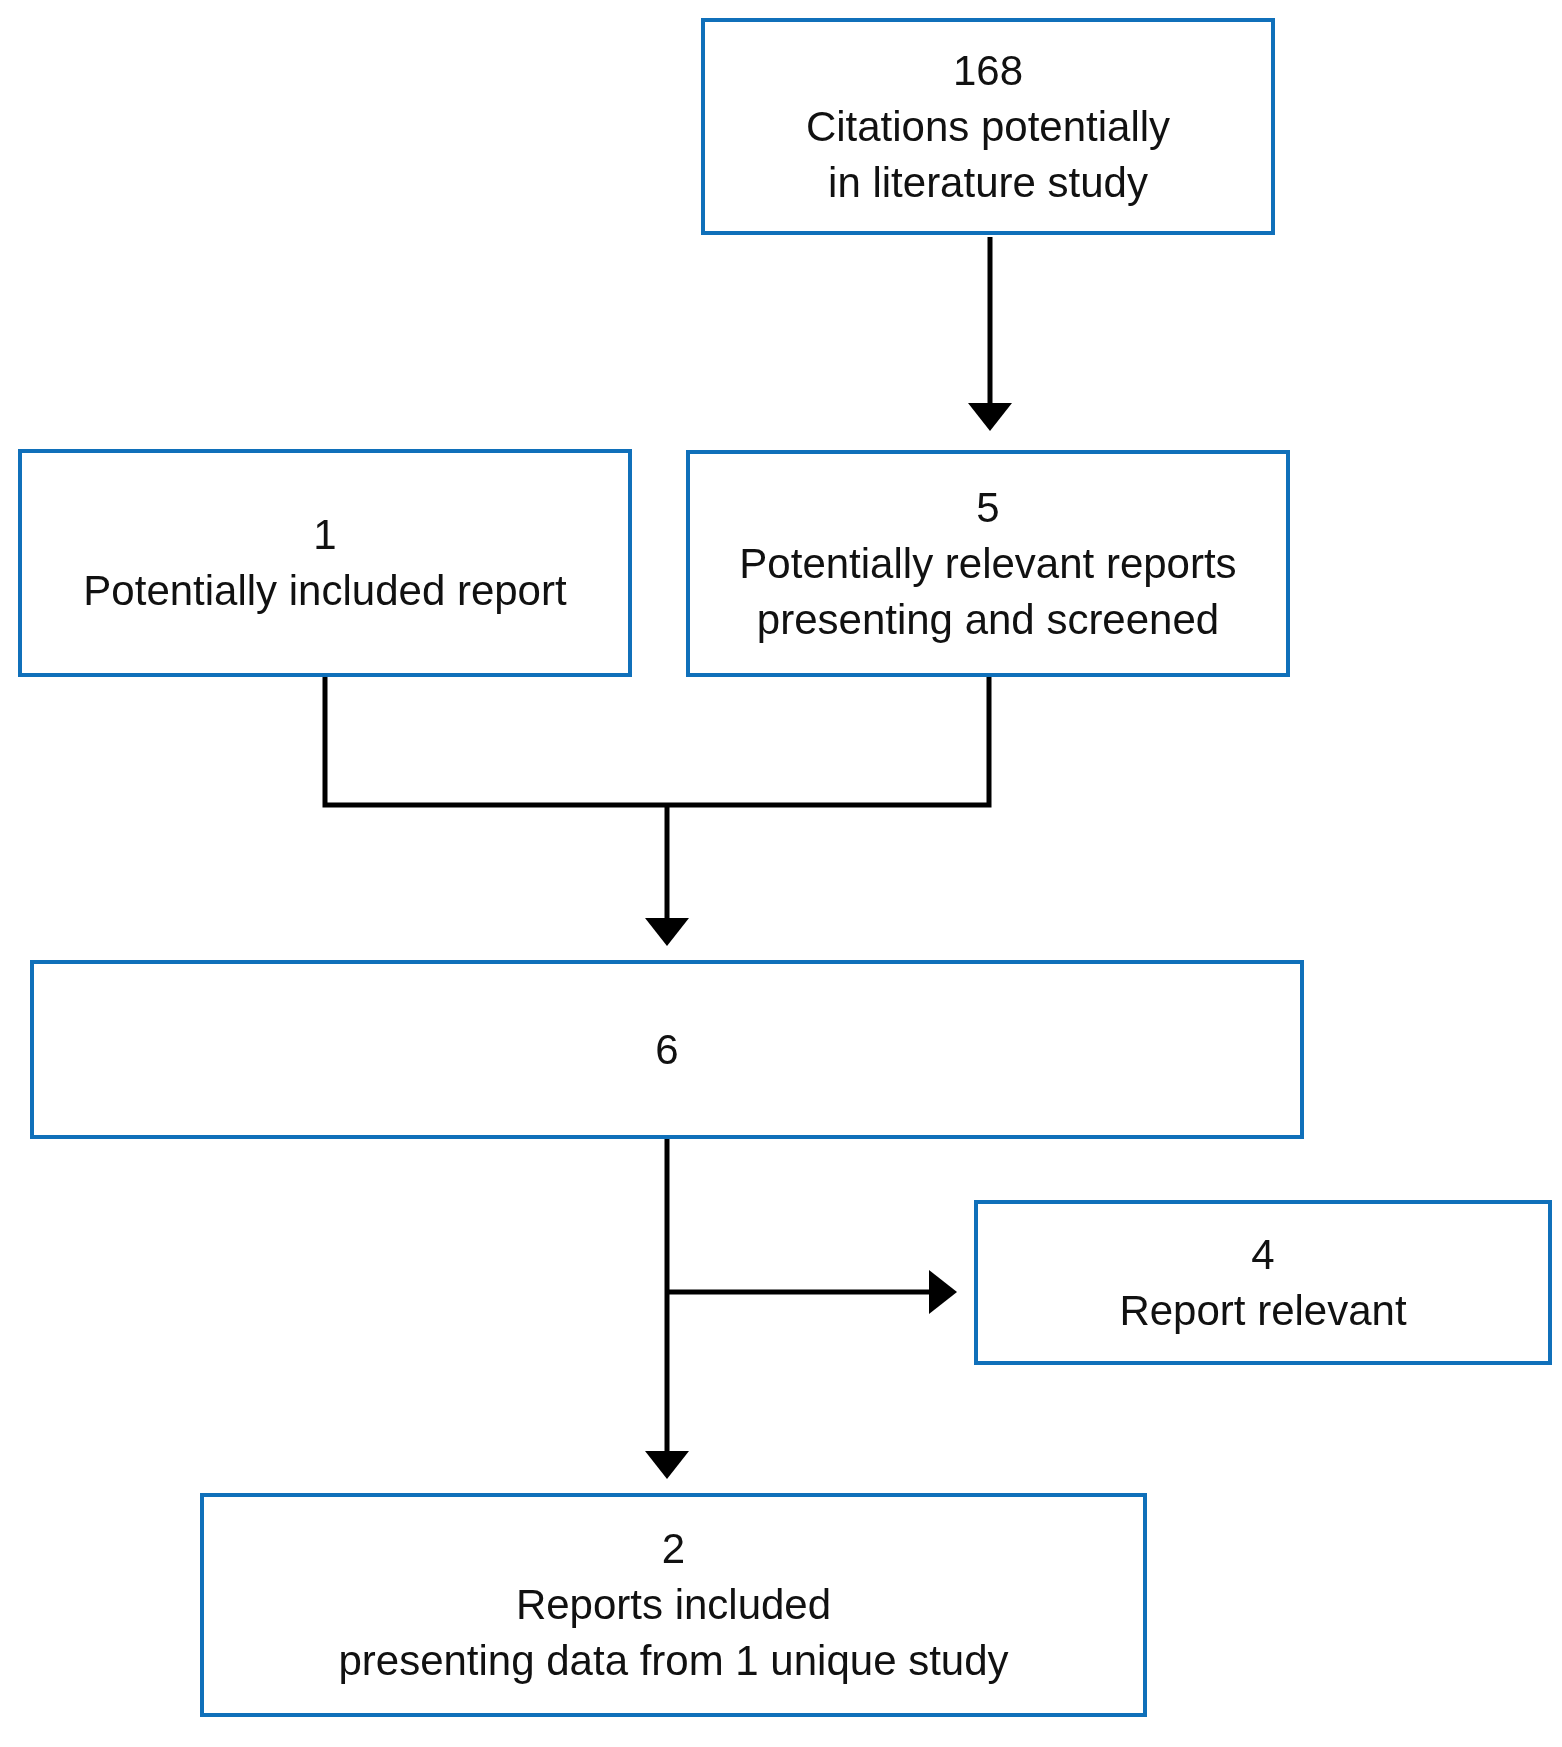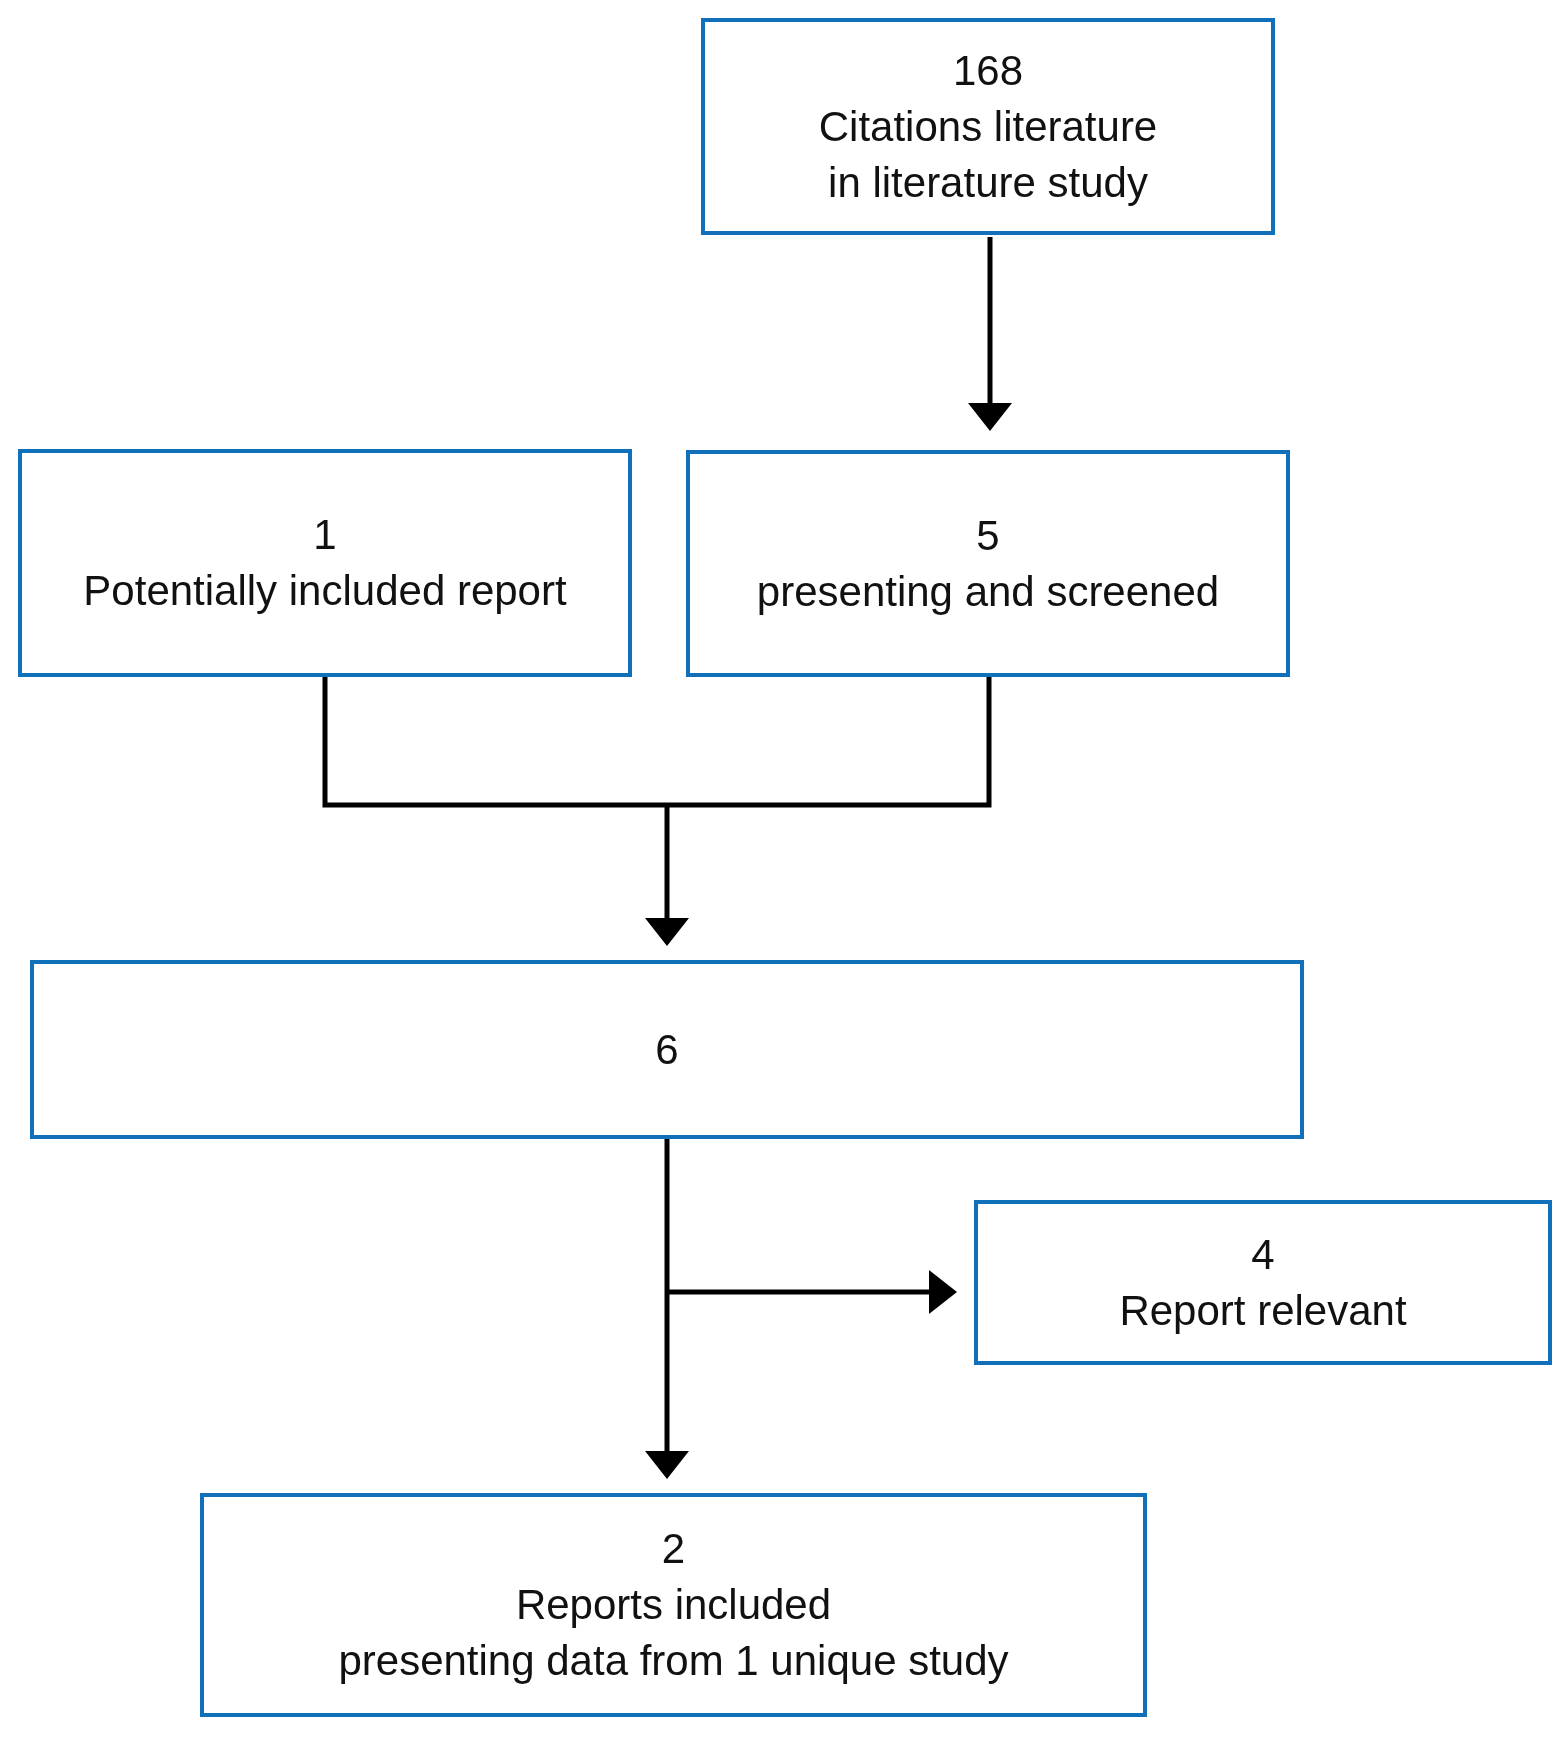--- a/index.html
+++ b/index.html
@@ -82,31 +82,32 @@
     </g>
 
     <g>
       <line x1="667" y1="1292" x2="929" y2="1292"></line>
       <polygon points="957,1292 929,1270 929,1314"></polygon>
     </g>
   </svg>
 
   <div class="node node-citations">
     <div class="count">168</div>
-    <div class="line">Citations literature</div>
+    <div class="line">Citations potentially</div>
     <div class="line">in literature study</div>
   </div>
 
   <div class="node node-other">
     <div class="count">1</div>
     <div class="line">Potentially included report</div>
   </div>
 
   <div class="node node-screened">
     <div class="count">5</div>
+    <div class="line">Potentially relevant reports</div>
     <div class="line">presenting and screened</div>
   </div>
 
   <div class="node node-total">
     <div class="count">6</div>
   </div>
 
   <div class="node node-excluded">
     <div class="count">4</div>
     <div class="line">Report relevant</div>

